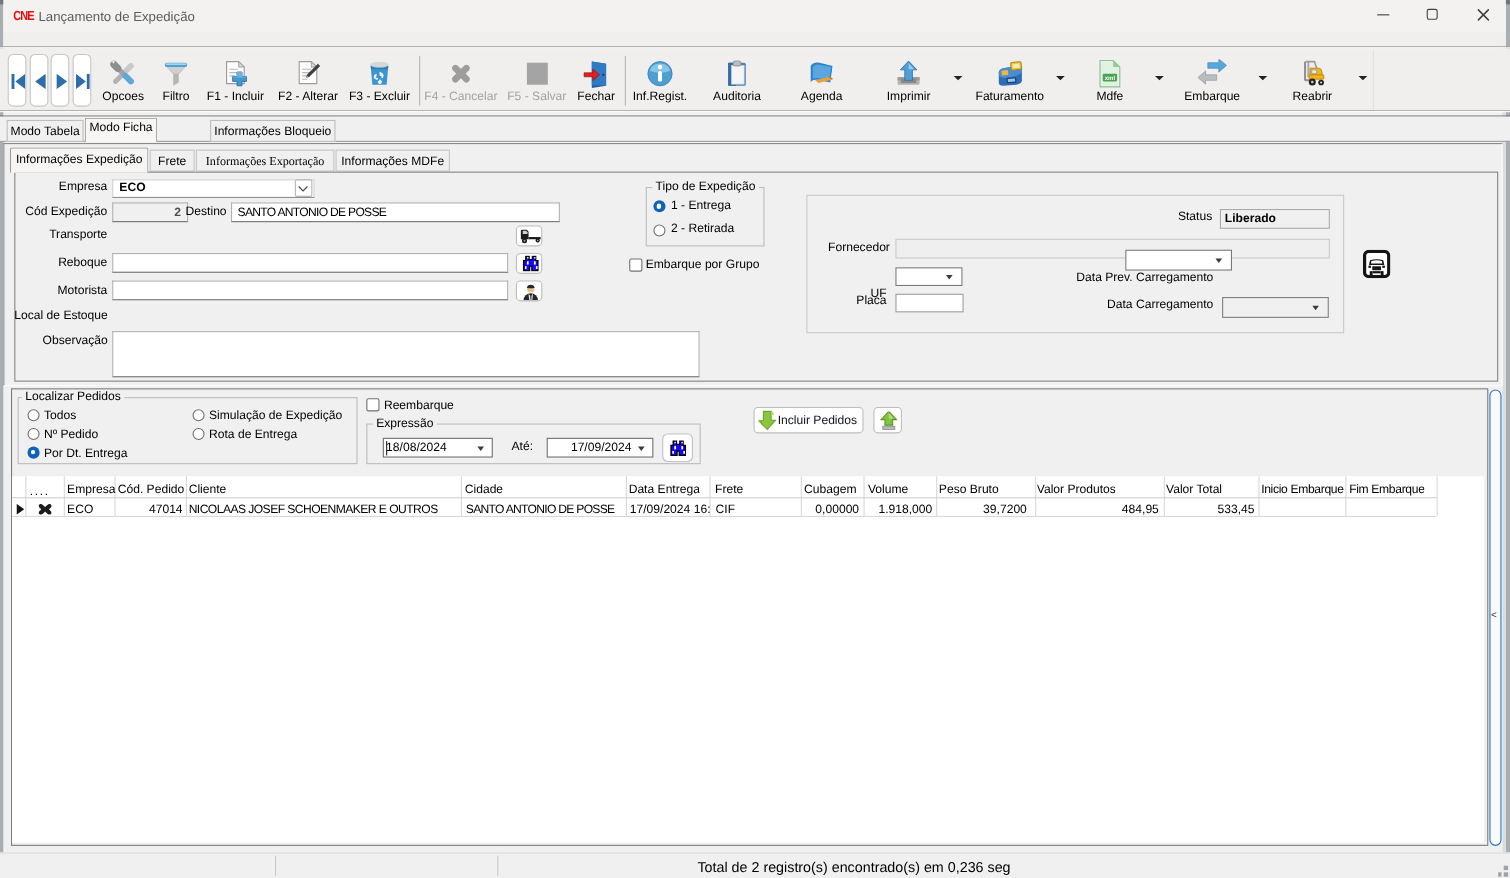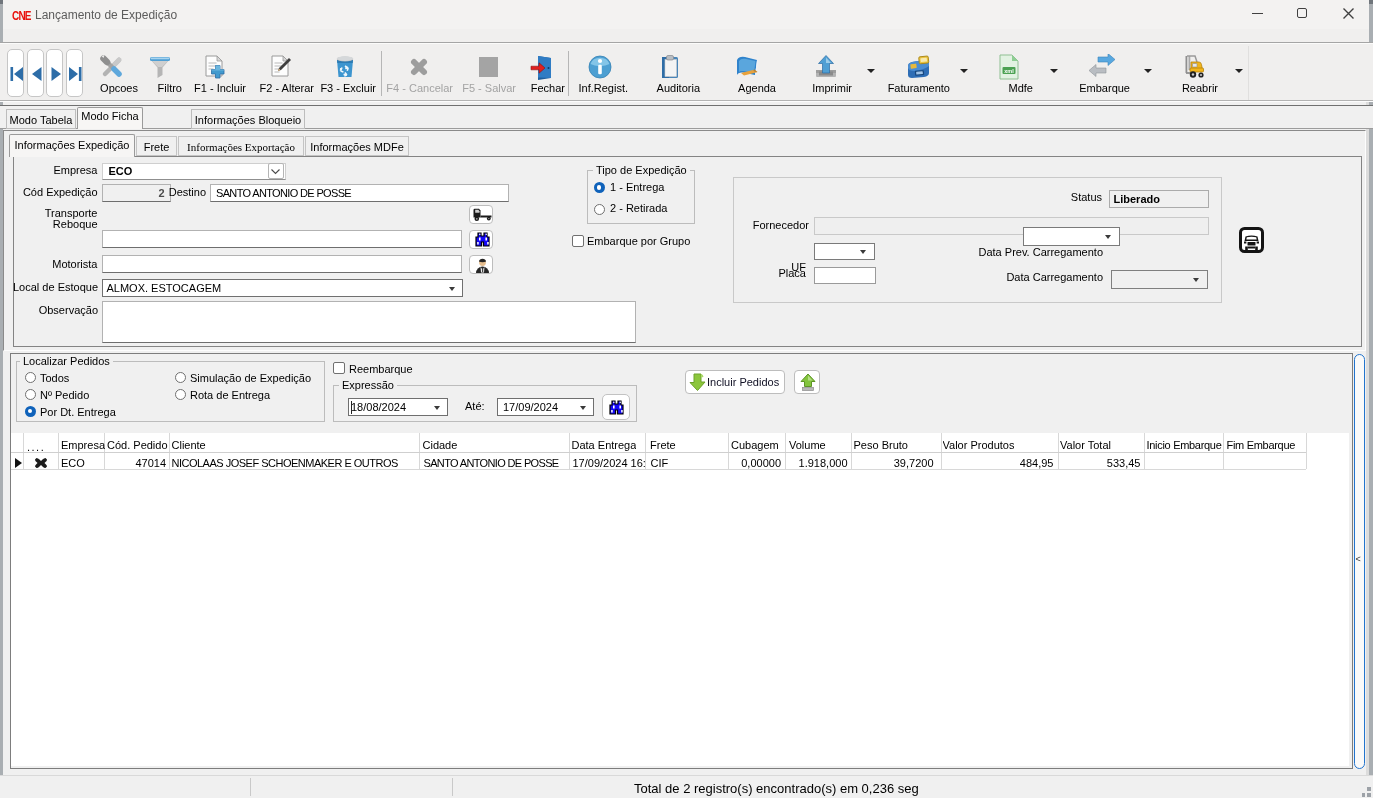--- a/index.html
+++ b/index.html
@@ -16,21 +16,21 @@
 .radio{position:absolute;width:11px;height:11px;border:1px solid #707070;border-radius:50%;background:#fff;}
 .radio.sel{border:none;background:#0f62ba;}
 .radio.sel:after{content:"";position:absolute;left:3.2px;top:3.2px;width:4.6px;height:4.6px;background:#fff;border-radius:50%;}
 .chk{position:absolute;width:12px;height:12px;border:1px solid #707070;border-radius:2px;background:#fff;}
 .combo-arrow{position:absolute;width:0;height:0;border-left:3.5px solid transparent;border-right:3.5px solid transparent;border-top:4px solid #3a3a3a;}
 .sbtn{position:absolute;width:24px;height:19px;background:#fff;border:1px solid #bdbdbd;border-radius:4px;}
 .tcell{position:absolute;top:0;height:100%;white-space:nowrap;overflow:hidden;padding-top:3px;}
 .vline{position:absolute;width:1px;}
 .hline{position:absolute;height:1px;}
 .tool{position:absolute;top:47px;height:50px;text-align:center;}
-.tool .cap{position:absolute;bottom:3.5px;width:100%;white-space:nowrap;text-align:right;left:0;}
+.tool .cap{position:absolute;bottom:3.5px;width:100%;white-space:nowrap;text-align:center;left:0;}
 .tool svg{position:absolute;top:7px;left:50%;transform:translateX(-50%);}
 .dis{color:#a3a3a3;}
 .ddarr{position:absolute;top:69px;width:0;height:0;border-left:4px solid transparent;border-right:4px solid transparent;border-top:4.5px solid #222;}
 .tab1{position:absolute;top:109px;height:20px;border:1px solid #bdbdbd;background:#f0f0f0;padding:4px 0 0 0;text-align:center;overflow:hidden;}
 .tab2{position:absolute;top:136px;height:20px;border:1px solid #c4c4c4;background:#f0f0f0;padding:4px 0 0 0;text-align:center;overflow:hidden;}
 </style></head>
 <body>
 <div id="win">
 
 <div class="abs" style="left:0;top:0;width:3px;height:775px;background:#a9aeb2;"></div>
@@ -273,21 +273,21 @@
 <div class="tab2" style="left:136px;width:41px;">Frete</div>
 <div class="tab2" style="left:178px;width:126px;font-family:Liberation Serif, serif;">Informações Exportação</div>
 <div class="tab2" style="left:305px;width:104px;">Informações MDFe</div>
 
 <div class="abs" style="left:12.5px;top:156px;width:1349px;height:190.5px;border:1.5px solid #848484;background:#f0f0f0;"></div>
 <div class="abs" style="left:9px;top:134px;width:126px;height:23px;border:1px solid #9a9a9a;border-bottom:none;background:#f6f5f4;text-align:center;padding-top:4px;border-radius:2px 2px 0 0;">Informações Expedição</div>
 
 <div class="lbl" style="right:1275.5px;top:164px;">Empresa</div>
 <div class="lbl" style="right:1275.5px;top:185.5px;">Cód Expedição</div>
 <div class="lbl" style="right:1275.5px;top:206.5px;">Transporte</div>
-<div class="lbl" style="right:1275.5px;top:218px;margin-left:28px;">Reboque</div>
+<div class="lbl" style="right:1275.5px;top:233px;margin-left:28px;">Reboque</div>
 <div class="lbl" style="right:1275.5px;top:257.5px;">Motorista</div>
 <div class="lbl" style="right:1275px;top:281px;">Local de Estoque</div>
 <div class="lbl" style="right:1275px;top:303.5px;">Observação</div>
 
 <div class="abs" style="left:101.5px;top:162.5px;width:184.5px;height:17.5px;background:#fff;border:1px solid #cfcfcf;border-bottom:1px solid #8f8f8f;">
   <div style="padding:1.5px 0 0 6px;font-weight:bold;">ECO</div>
   <div class="abs" style="right:1.5px;top:-0.5px;width:15.5px;height:15.5px;border:1px solid #b5b5b5;border-radius:2px;background:#fff;"></div>
   <svg class="abs" style="right:5px;top:5px;" width="9" height="6">
         <path d="M0.5,0.5 L4.5,4.5 L8.5,0.5" fill="none" stroke="#4a4a4a" stroke-width="1.1"></path>
       </svg>
@@ -330,24 +330,20 @@
 <div class="sbtn" style="left:469px;top:255px;">
       <svg style="position:absolute;left:4.5px;top:1.5px;" width="15" height="15" viewBox="0 0 15 15">
         <circle cx="7.5" cy="4.6" r="3.4" fill="#e5bd8e"></circle>
         <path d="M3.9,3.6 a3.7,3.7 0 0 1 7.2,0 a6,2.4 0 0 1 -7.2,0" fill="#262626"></path>
         <path d="M1,15 a6.5,6.5 0 0 1 13,0 z" fill="#262626"></path>
         <path d="M5.5,9 L7.5,11.5 L9.5,9 L9,14.5 H6 z" fill="#eee"></path>
         <rect x="7" y="10.5" width="1.2" height="3.5" fill="#444"></rect>
       </svg>
     </div>
 
-<div class="abs" style="left:101.5px;top:278.5px;width:361px;height:18px;background:#fff;border:1px solid #707070;">
-  <div style="padding:2px 0 0 4px;">ALMOX. ESTOCAGEM</div>
-  <div class="combo-arrow" style="right:7px;top:7px;"></div>
-</div>
 
 <div class="tb" style="left:101.5px;top:301px;width:534px;height:41.5px;"></div>
 
 <div class="gb" style="left:587px;top:169.5px;width:108px;height:54px;"></div>
 <div class="gbl" style="left:593px;top:163.5px;">Tipo de Expedição</div>
 <div class="radio sel" style="left:593.5px;top:182px;"></div>
 <div class="abs" style="left:610px;top:180.5px;">1 - Entrega</div>
 <div class="radio" style="left:593.5px;top:203.5px;"></div>
 <div class="abs" style="left:610px;top:202px;">2 - Retirada</div>
 
@@ -408,21 +404,21 @@
 <div class="abs" style="left:349px;top:362.5px;">Reembarque</div>
 
 <div class="gb" style="left:333px;top:385px;width:304px;height:36.5px;"></div>
 <div class="gbl" style="left:339px;top:379px;">Expressão</div>
 <div class="abs" style="left:348px;top:397.5px;width:100px;height:18px;background:#fff;border:1px solid #6f6f6f;">
       <div style="padding:2px 0 0 2px;">18/08/2024</div>
       <div class="vline" style="left:1.5px;top:2px;height:13px;background:#222;"></div>
       <div class="combo-arrow" style="right:7px;top:7px;"></div>
     </div>
 <div class="abs" style="left:465px;top:400px;">Até:</div>
-<div class="abs" style="left:497px;top:397.5px;width:97px;height:18px;background:#fff;border:1px solid #6f6f6f;">
+<div class="abs" style="left:497px;top:397.5px;width:97px;height:18px;background:#fff;border:1px solid #6f6f6f;padding-left:16px;">
       <div style="padding:2px 0 0 5px;">17/09/2024</div>
       <div class="combo-arrow" style="right:7px;top:7px;"></div>
     </div>
 <div class="abs" style="left:602px;top:394px;width:28px;height:26px;background:#fff;border:1px solid #c2c2c2;border-radius:5px;">
       <svg style="position:absolute;left:5px;top:5px;" width="17" height="15" viewBox="0 0 17 15">
         <path d="M4,1 H7 V4 H10 V1 H13 V5 H15 V14 H9.5 V10 H7.5 V14 H2 V5 H4 Z" fill="#1508f8" stroke="#000" stroke-width="1.2" stroke-linejoin="miter"></path>
         <rect x="5" y="5.5" width="1.6" height="3" fill="#fff"></rect>
         <rect x="11.4" y="5.5" width="1.6" height="3" fill="#fff"></rect>
         <rect x="3.2" y="10" width="1.5" height="2.5" fill="#fff"></rect>
         <rect x="13.2" y="10" width="1.5" height="2.5" fill="#fff"></rect>

